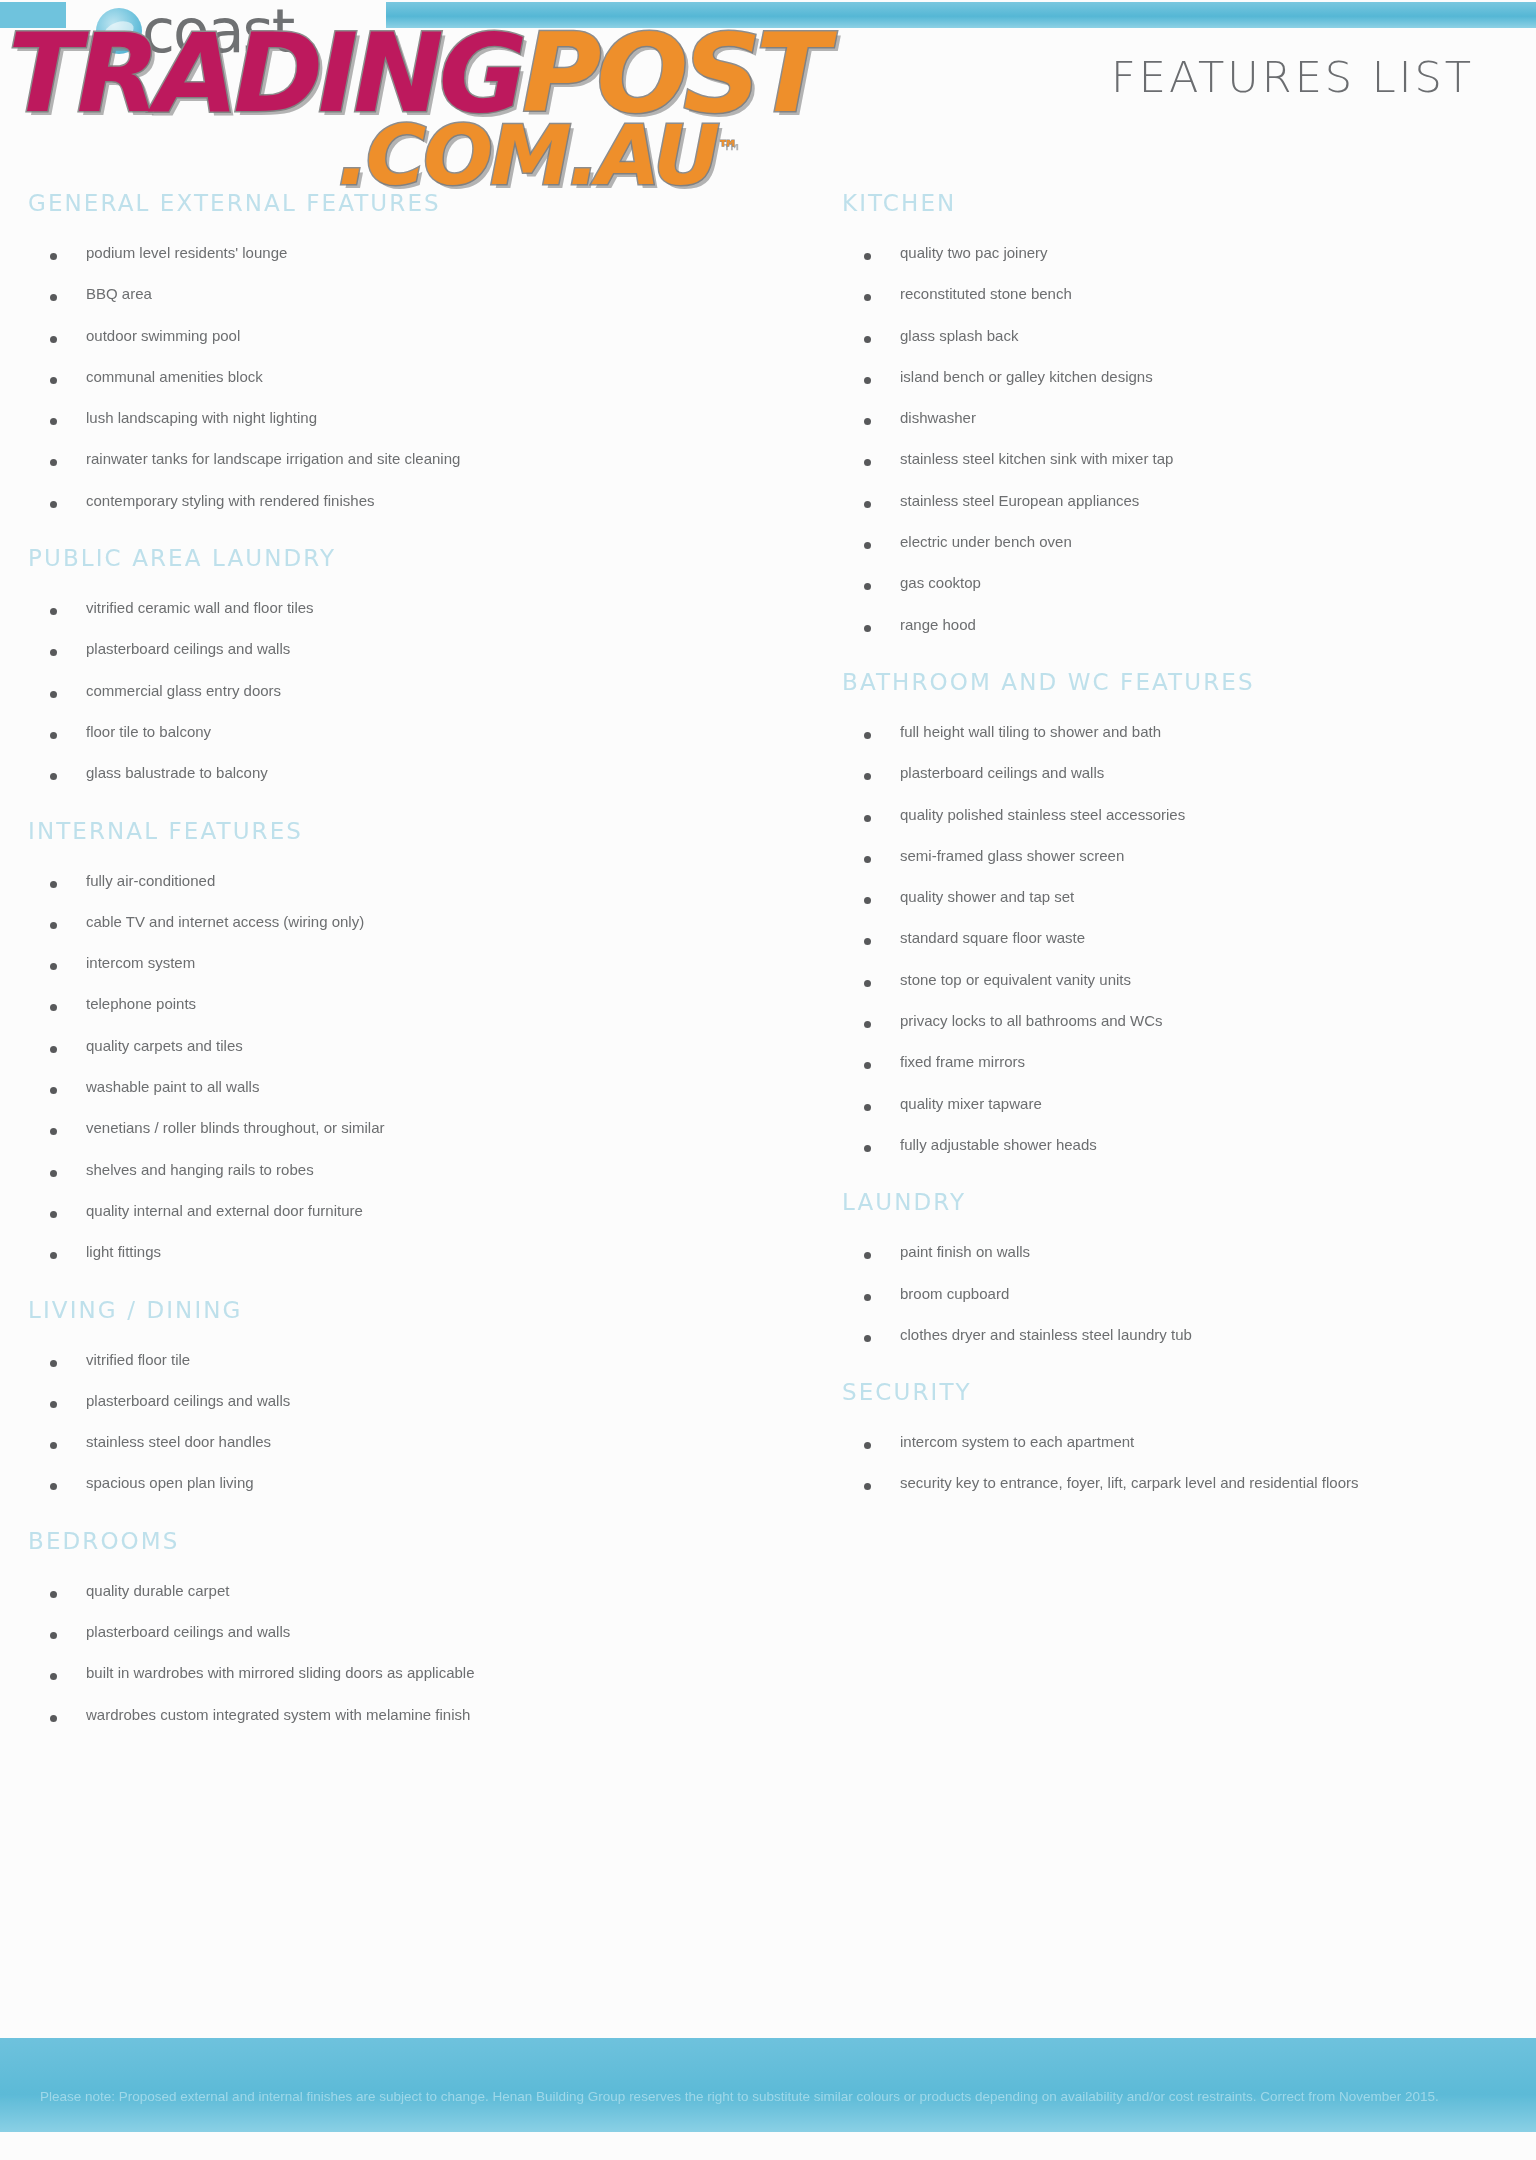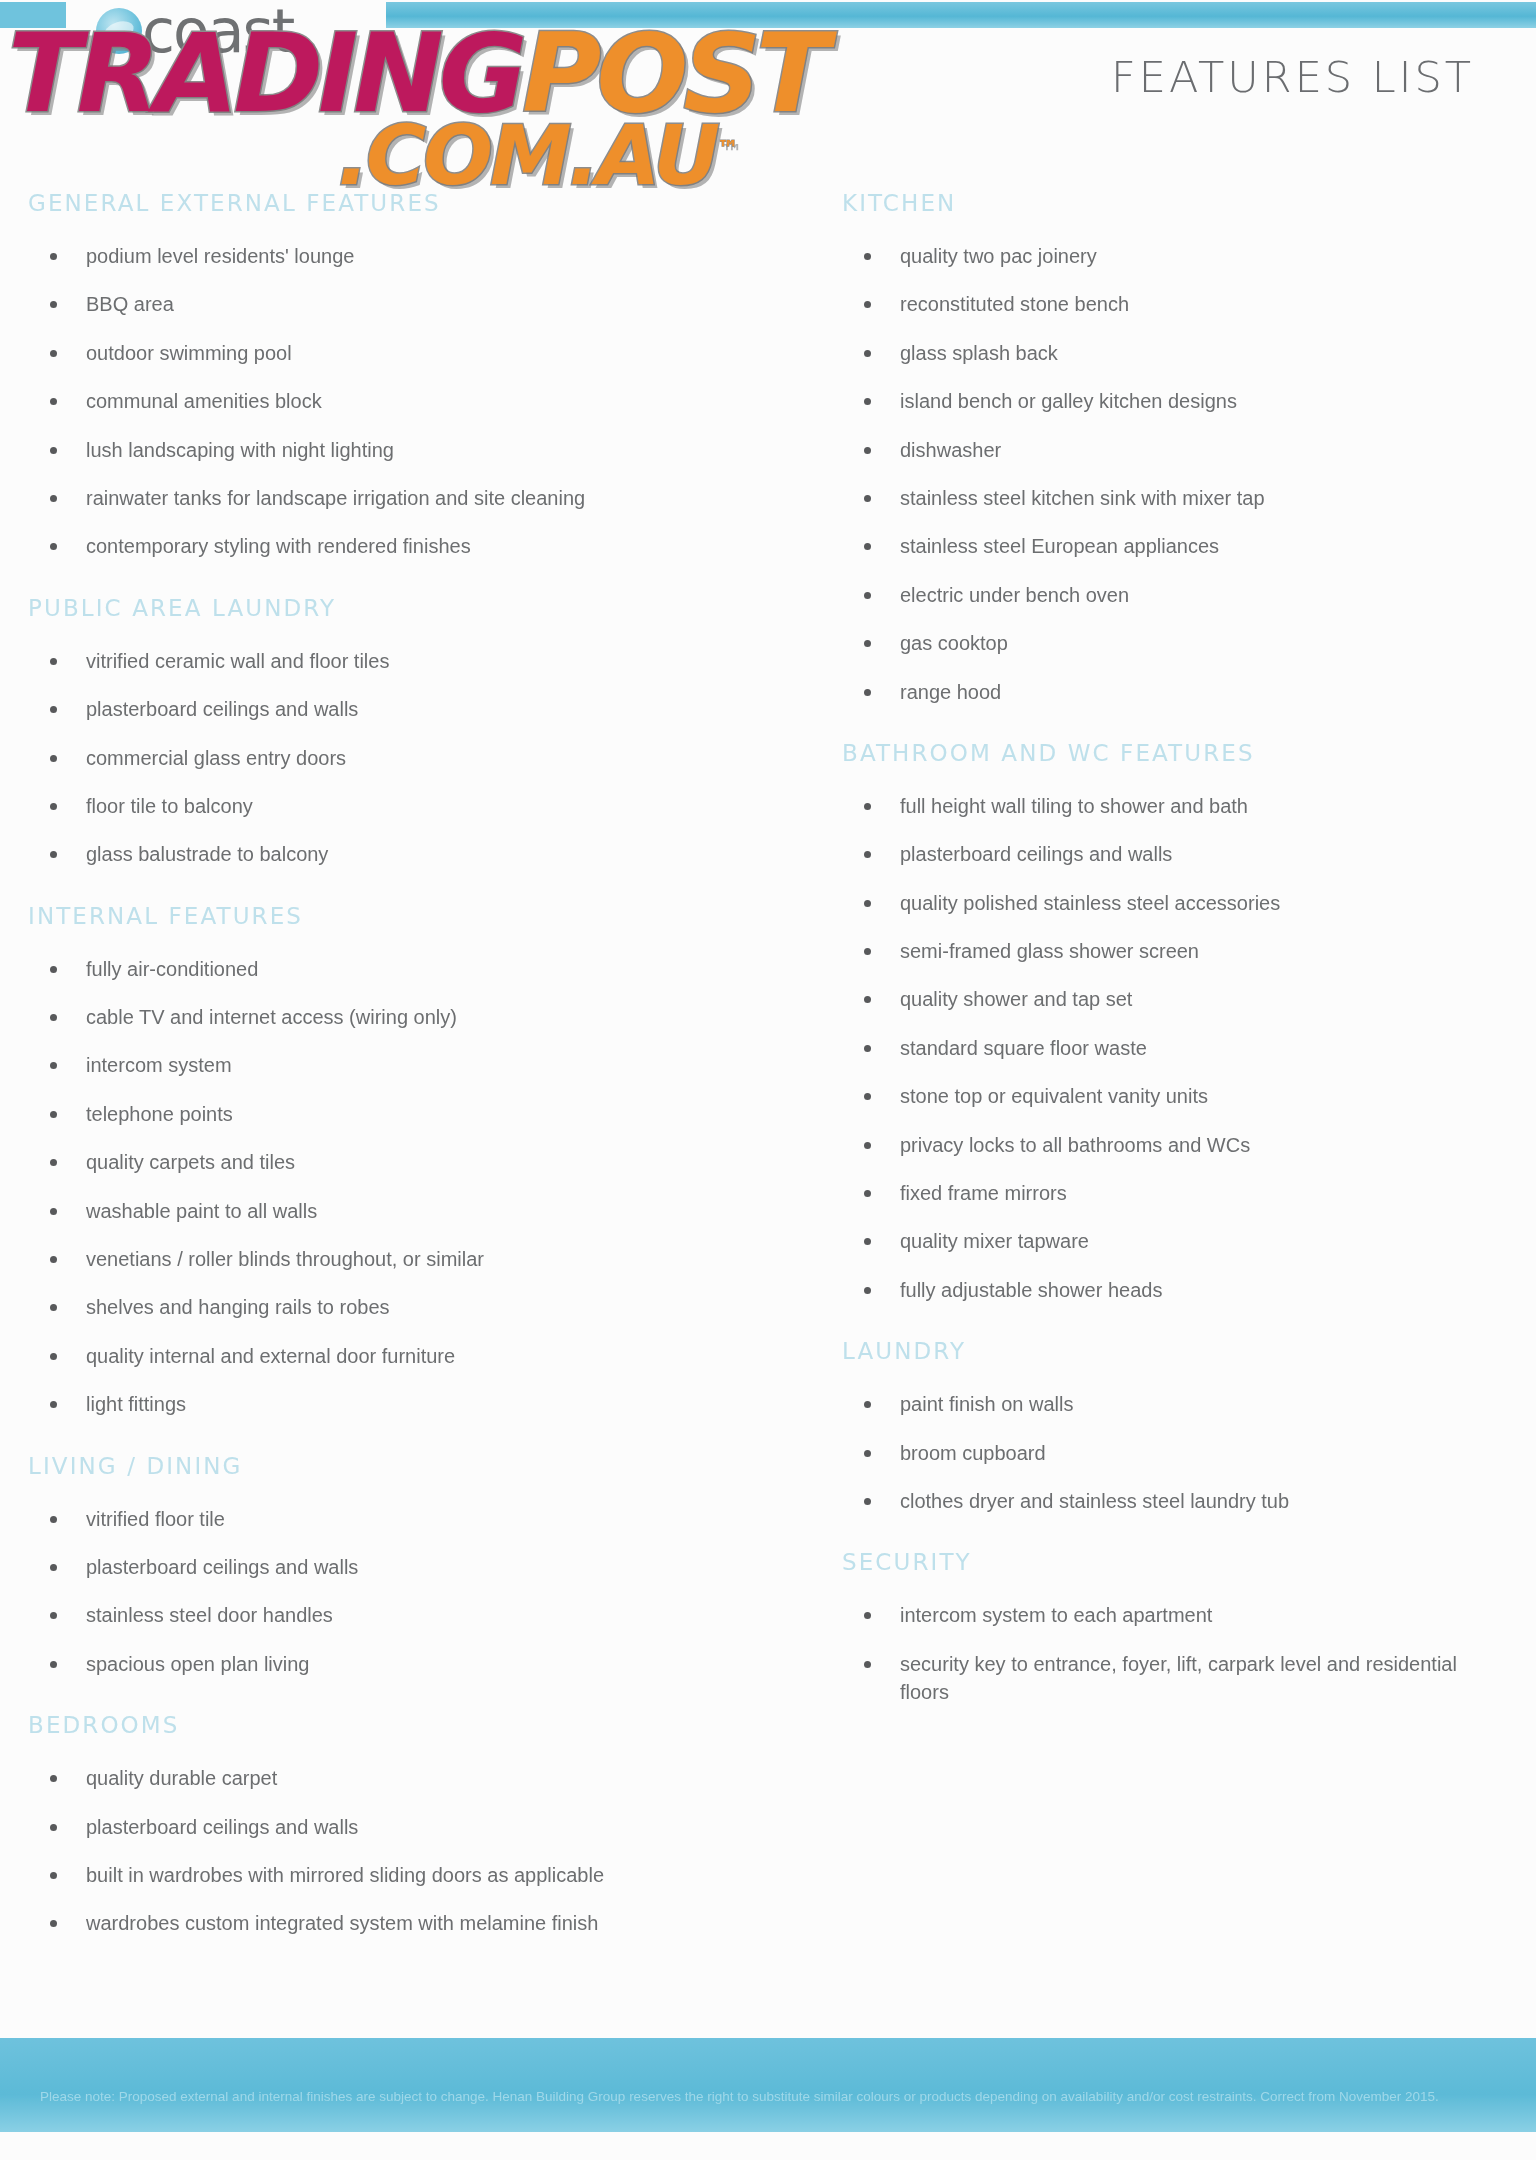--- a/index.html
+++ b/index.html
@@ -145,21 +145,21 @@
   ul.feature-list {
     list-style: none;
     margin: 0 0 0 0;
     padding: 0;
   }
   ul.feature-list li {
     position: relative;
     padding-left: 58px;
     margin-bottom: 20px;
     font-family: "Liberation Sans", sans-serif;
-    font-size: 20px;
+    font-size: 15px;
     color: #6c6e70;
     line-height: 1.42;
   }
   ul.feature-list li .bullet {
     position: absolute;
     left: 22px; top: 11px;
     width: 7px; height: 7px;
     background: #58595b;
     border-radius: 50%;
   }

